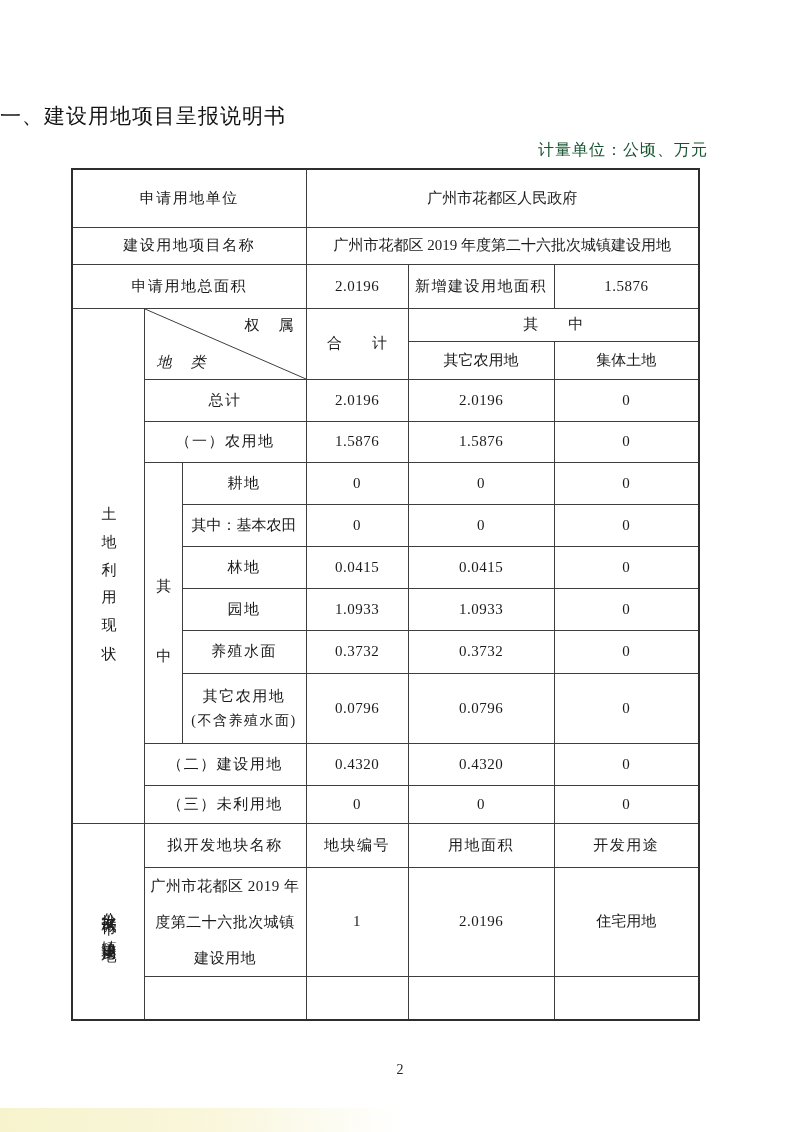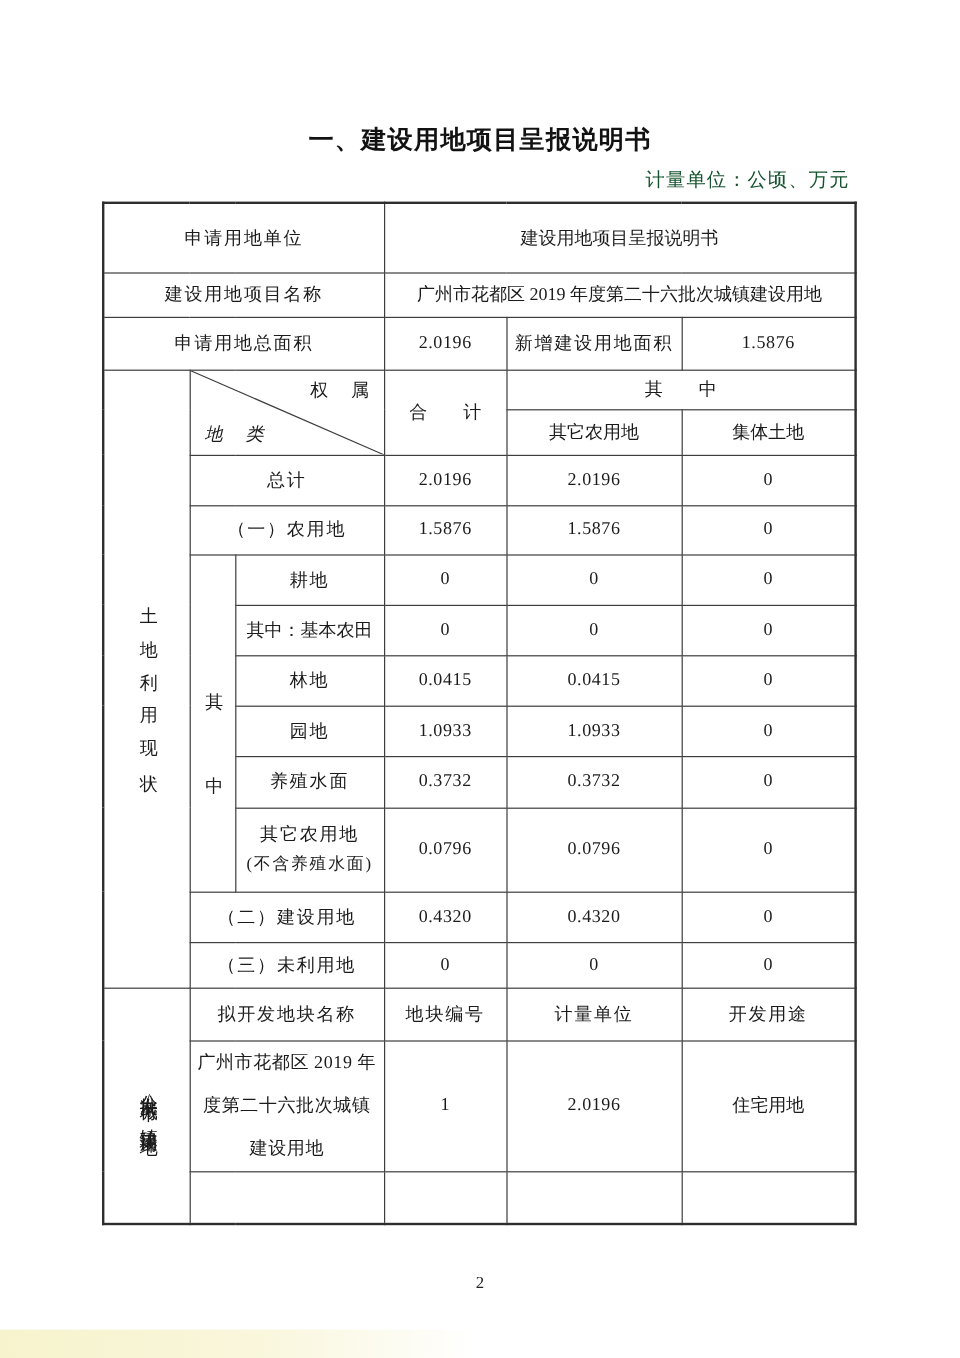--- a/index.html
+++ b/index.html
@@ -2,29 +2,29 @@
 <html><head>
 <meta charset="utf-8">
 <style>
   html,body{margin:0;padding:0;}
   body{
     width:800px;height:1132px;position:relative;background:#ffffff;
     font-family:"Liberation Serif","DejaVu Serif",serif;color:#1b1b1b;
     overflow:hidden;
   }
   .page-title{
-    position:absolute;top:102px;left:0;width:100%;text-align:center;
+    position:absolute;top:102px;left:0;width:100%;text-align:left;
     font-family:"Liberation Sans","DejaVu Sans",sans-serif;
-    font-weight:700;font-size:21px;letter-spacing:1px;color:#121212;
+    font-weight:400;font-size:21px;letter-spacing:1px;color:#121212;
   }
   .unit-note{
     position:absolute;top:140px;right:92px;font-size:16px;letter-spacing:1px;color:#14532d;
   }
   table.report{
-    position:absolute;left:85px;top:168px;width:627px;
+    position:absolute;left:71px;top:168px;width:627px;
     border-collapse:collapse;table-layout:fixed;
     border:2px solid #2e2e2e;
   }
   td{
     border:1px solid #3e3e3e;text-align:center;vertical-align:middle;
     font-size:15px;padding:0 2px;color:#1b1b1b;overflow:hidden;
   }
   .lab{letter-spacing:1.5px;}
   .num{font-size:15px;letter-spacing:0.5px;margin-top:32px;}
   
@@ -69,21 +69,21 @@
       <col style="width:38px">
       <col style="width:124px">
     <col style="width:102px">
       <col style="width:146px">
       <col style="width:145px">
   </colgroup>
 
   <tbody>
       <tr class="rh58">
     <td colspan="3" class="lab">申请用地单位</td>
-    <td colspan="3">建设用地项目呈报说明书</td>
+    <td colspan="3">广州市花都区人民政府</td>
   </tr>
 
   <tr class="rh37">
     <td colspan="3" class="lab">建设用地项目名称</td>
     <td colspan="3">广州市花都区 2019 年度第二十六批次城镇建设用地</td>
   </tr>
 
   <tr class="rh44">
     <td colspan="3" class="lab">申请用地总面积</td>
     <td class="num">2.0196</td>
@@ -185,21 +185,21 @@
     <td class="num">0</td>
     <td class="num">0</td>
   </tr>
 
   <tr class="rh44">
     <td rowspan="3" class="vcell">
       <span class="vtext">分批次城市/镇建设用地</span>
     </td>
     <td colspan="2" class="lab">拟开发地块名称</td>
     <td class="lab">地块编号</td>
-    <td class="lab">计量单位</td>
+    <td class="lab">用地面积</td>
     <td class="lab">开发用途</td>
   </tr>
 
   <tr class="rh107">
     <td colspan="2" class="wrapname">广州市花都区 2019 年度第二十六批次城镇建设用地</td>
     <td class="num">1</td>
     <td class="num">2.0196</td>
     <td>住宅用地</td>
   </tr>
 

